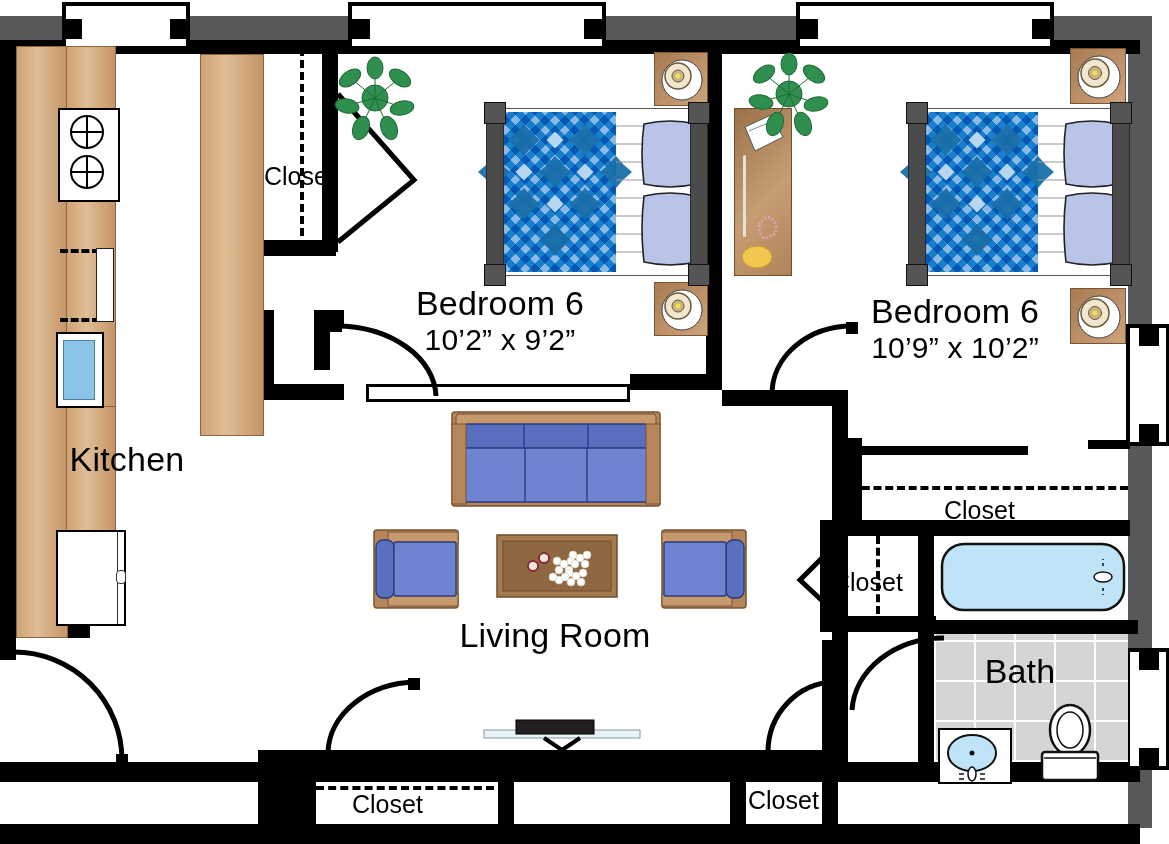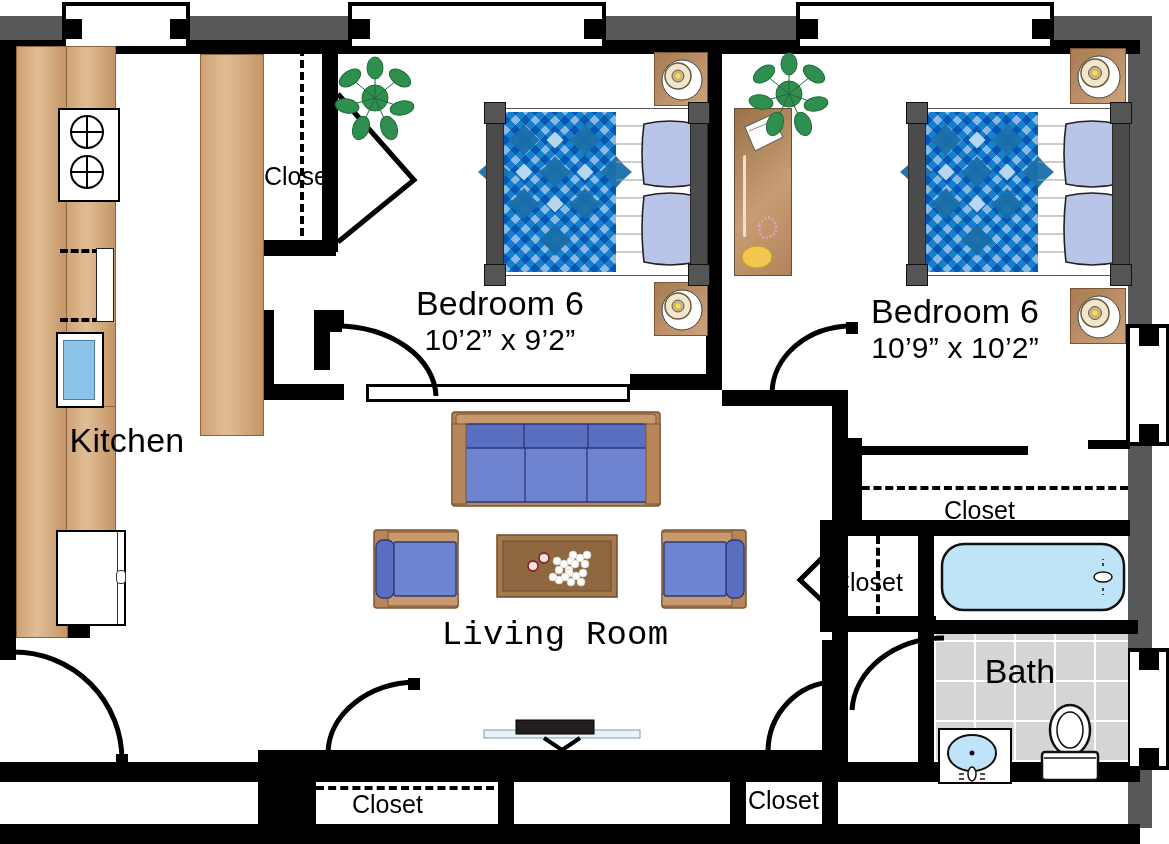--- a/index.html
+++ b/index.html
@@ -135,21 +135,21 @@
 
   <div class="white-box" style="left:56px;top:332px;width:44px;height:72px;border-width:2px;">
     <div class="abs" style="left:5px;top:6px;width:30px;height:58px;background:#8cc3e8;border:1px solid #4a7fa8;"></div>
   </div>
 
   <div class="white-box" style="left:56px;top:530px;width:66px;height:92px;border-width:2px;">
     <div class="abs" style="right:6px;top:0;width:1.5px;height:92px;background:#333;"></div>
     <div class="abs" style="right:-2px;top:38px;width:8px;height:12px;border:1.5px solid #333;border-radius:4px;background:#fff;"></div>
   </div>
 
-  <div class="room-label" style="left:32px;top:421px;width:190px;">
+  <div class="room-label" style="left:32px;top:440px;width:190px;">
     <div class="rl-name">Kitchen</div>
   </div>
 
   <div class="dashed-v" style="left:300px;top:48px;height:200px;"></div>
   <div class="closet-label" style="left:264px;top:162px;">Closet</div>
   <svg class="abs" style="left:336px;top:92px;" width="90" height="160" viewBox="0 0 90 160">
     <path d="M2 2 L78 88 L2 150" fill="none" stroke="#000" stroke-width="5"></path>
   </svg>
 
   <svg class="abs" style="left:338px;top:58px;" width="74" height="78" viewBox="0 0 74 78">
@@ -468,21 +468,21 @@
           </g>
         <g transform="translate(63,46)">
             <circle r="4"></circle>
             <circle cx="-6" cy="-3" r="4"></circle>
             <circle cx="6" cy="-3" r="4"></circle>
           </g>
       </g>
     </svg>
   </div>
 
-  <div class="room-label" style="left:410px;top:616px;width:290px;font-family:Liberation Mono, monospace;">
+  <div class="room-label" style="left:410px;top:616px;width:290px;">
     <div class="rl-name">Living Room</div>
   </div>
 
   <div class="abs" style="left:484px;top:708px;width:156px;height:44px;">
     <svg width="156" height="44" viewBox="0 0 156 44">
       <rect x="0" y="22" width="156" height="8" fill="#e7f3f7" stroke="#7d9aa5" stroke-width="1"></rect>
       <rect x="32" y="12" width="78" height="14" fill="#231f20" stroke="#000" stroke-width="1"></rect>
       <path d="M60 30 L78 42 L96 30" fill="none" stroke="#000" stroke-width="4"></path>
     </svg>
   </div>

